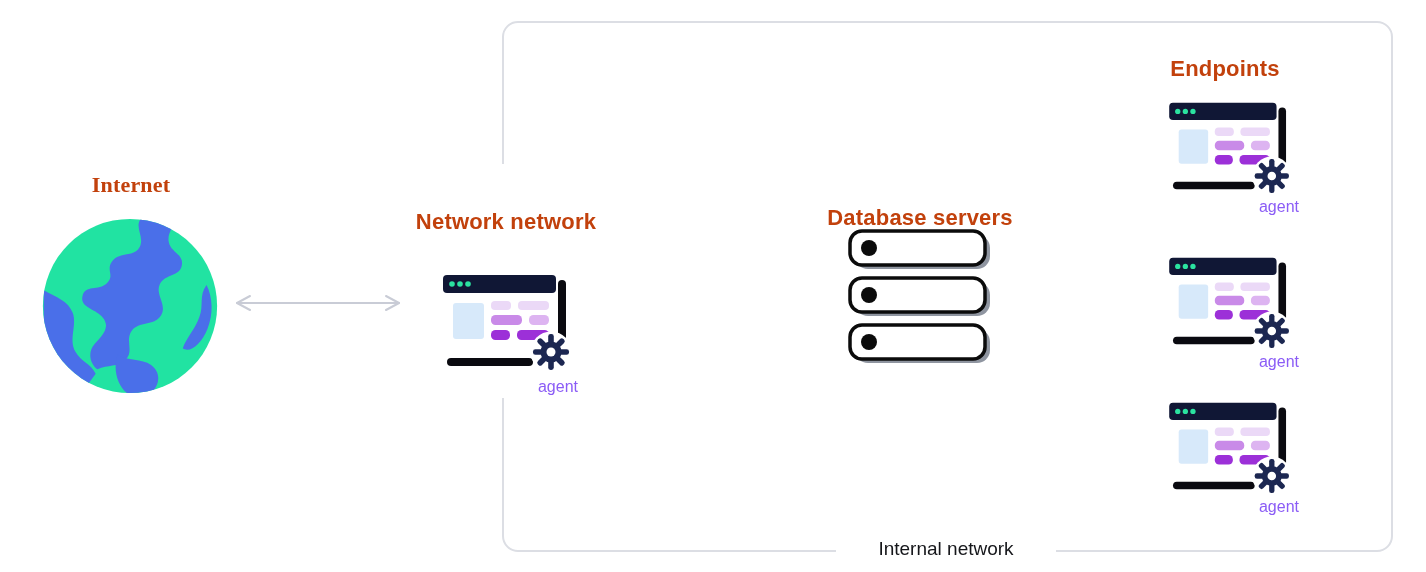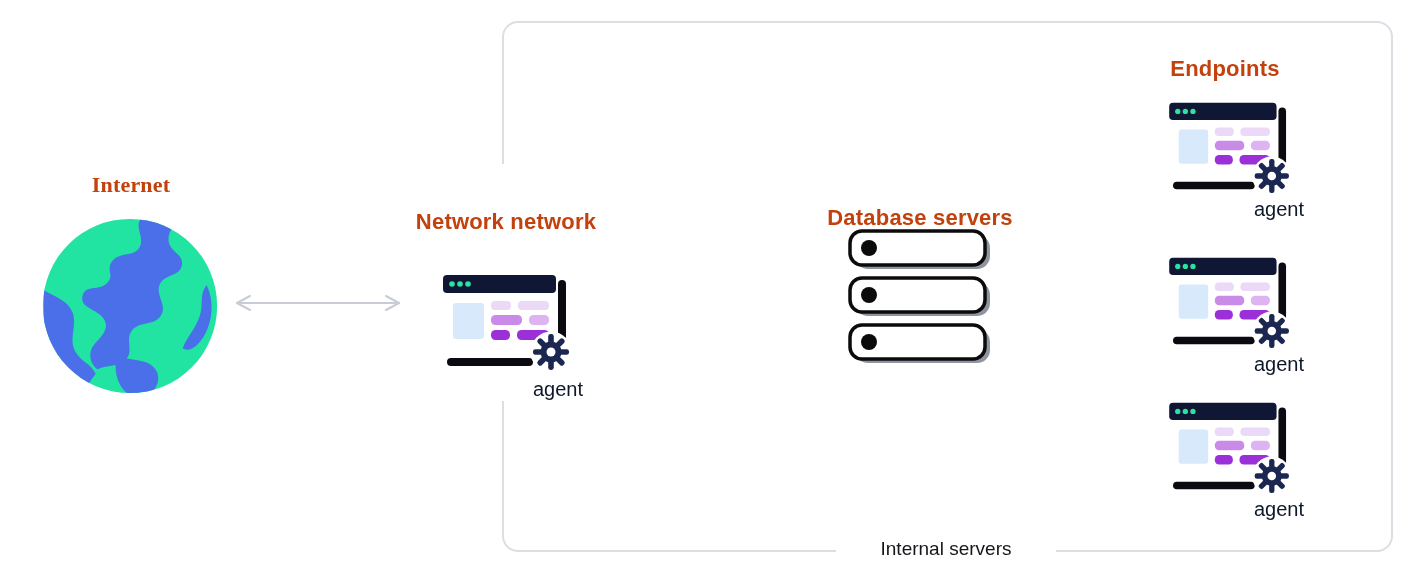--- a/index.html
+++ b/index.html
@@ -8,21 +8,21 @@
     background:#ffffff;
     font-family:"Liberation Sans", sans-serif;
     color:#15161A;
   }
   .abs{position:absolute;}
   .heading{
     font-size:22px;font-weight:bold;letter-spacing:.2px;
     text-align:center;color:#c2410c;white-space:nowrap;
   }
   .agent-label{
-    font-size:20px;color:#0f172a;text-align:center;white-space:nowrap;
+    font-size:16px;color:#8b5cf6;text-align:center;white-space:nowrap;
     background:#ffffff;
   }
   
   #network-box{
     left:502px;top:21px;width:891px;height:531px;
     border:2px solid #DCDEE4;border-radius:16px;
     box-sizing:border-box;z-index:1;background:transparent;
   }
   #border-gap-mask{
     left:494px;top:164px;width:16px;height:234px;background:#ffffff;z-index:2;
@@ -123,21 +123,21 @@
     <g id="arrow-def" stroke="#C9CCD6" stroke-width="2" fill="none" stroke-linecap="round" stroke-linejoin="round">
       <line x1="5" y1="9" x2="167" y2="9"></line>
       <path d="M18,2 L5,9 L18,16"></path>
       <path d="M154,2 L167,9 L154,16"></path>
     </g>
   </defs>
 </svg>
 
 <div class="abs" id="network-box"></div>
 <div class="abs" id="border-gap-mask"></div>
-<div class="abs" id="internal-network-label">Internal servers</div>
+<div class="abs" id="internal-network-label">Internal network</div>
 
 <div class="abs heading z3" id="internet-label">Internet</div>
 <svg class="abs z3" id="globe" viewBox="0 0 200 200" width="176" height="176">
     <use href="#globe-def"></use>
   </svg>
 
 <svg class="abs z3" id="flow-arrow" viewBox="0 0 172 18" width="172" height="18">
     <use href="#arrow-def"></use>
   </svg>
 

